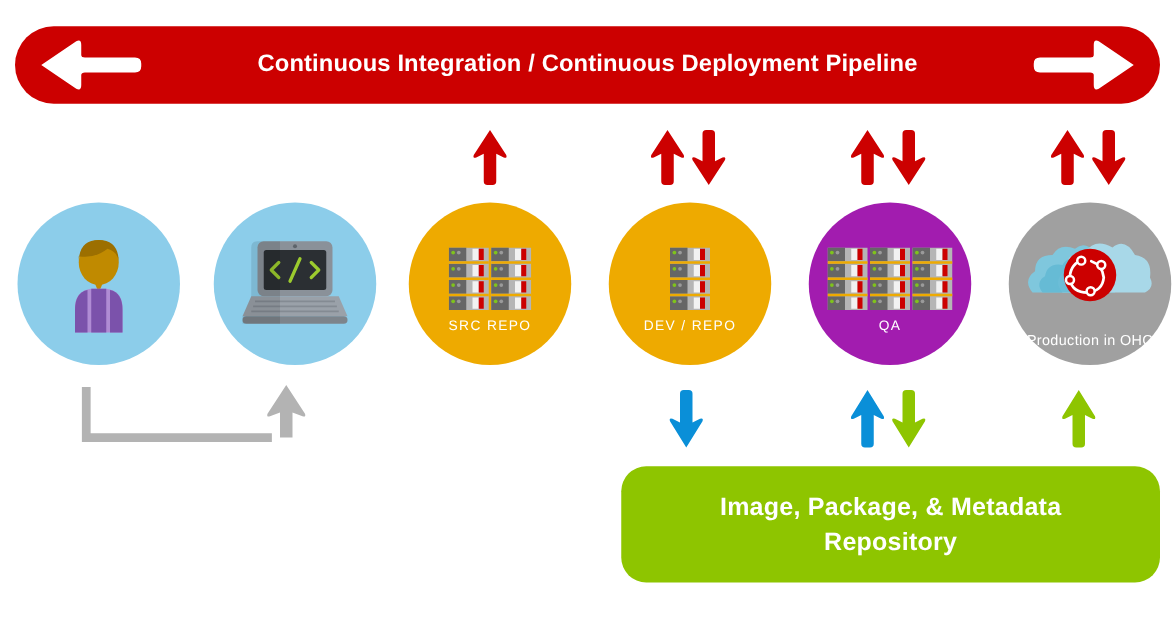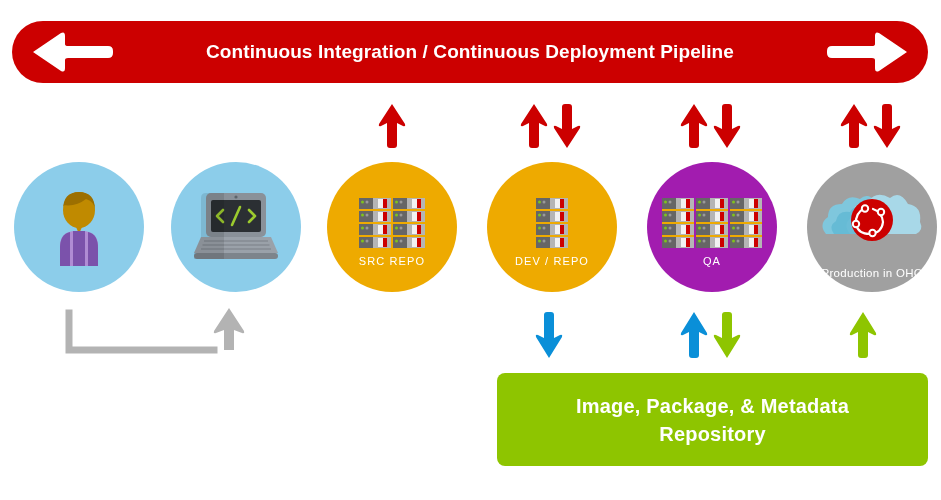--- a/index.html
+++ b/index.html
@@ -116,21 +116,21 @@
   }
 
   
   .repo-box {
     position: absolute;
     left: 497px;
     top: 373px;
     width: 431px;
     height: 93px;
     background: #8ec500;
-    border-radius: 8px;
+    border-radius: 20px;
     display: flex;
     align-items: center;
     justify-content: center;
     box-sizing: border-box;
     padding: 0 24px;
   }
   .repo-label {
     color: #ffffff;
     font-size: 20px;
     font-weight: bold;

